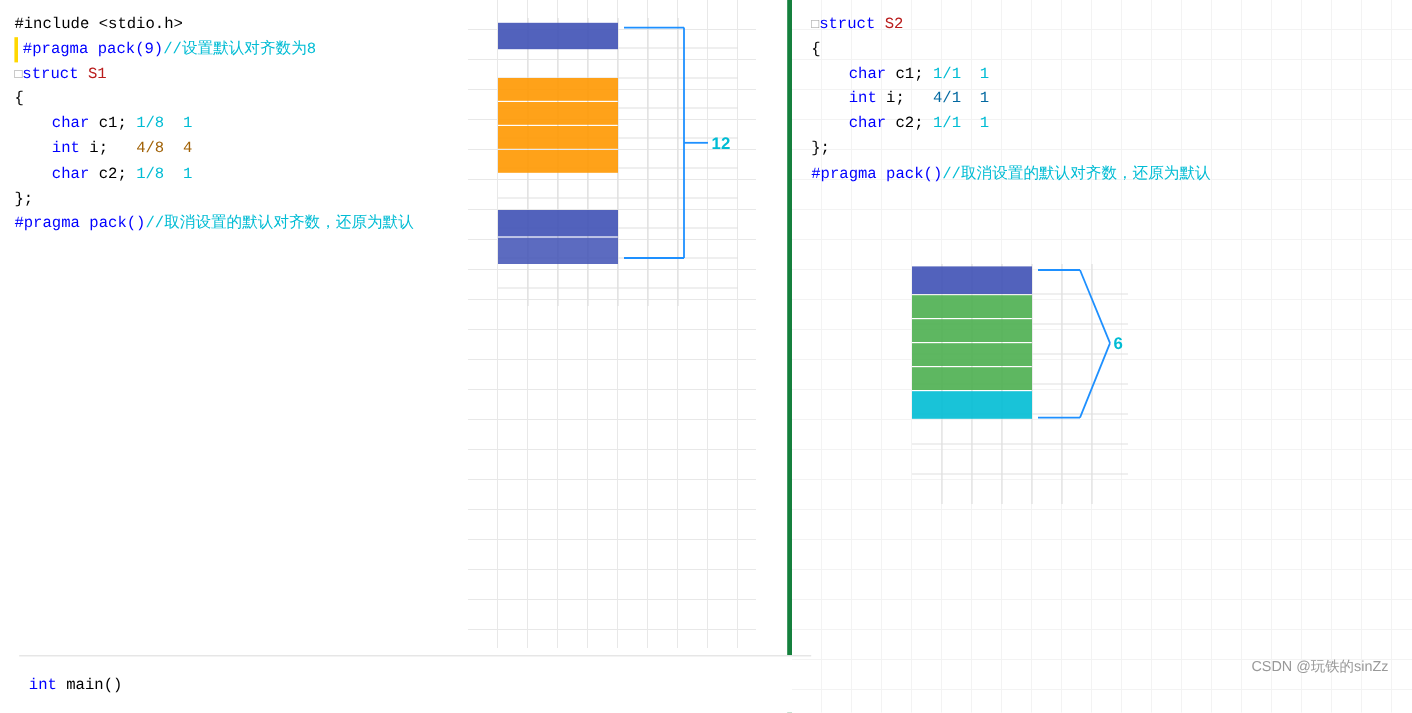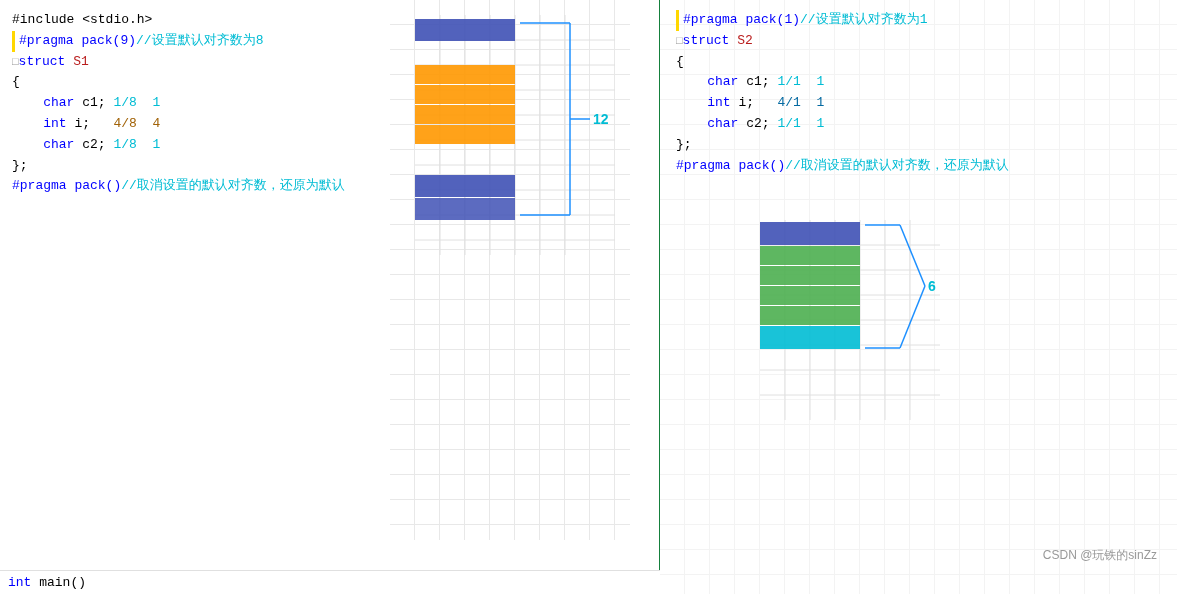--- a/index.html
+++ b/index.html
@@ -18,21 +18,21 @@
       width: 100%;
       height: 100%;
       position: relative;
     }
 
     
     .left-panel {
       width: 660px;
       height: 100%;
       position: relative;
-      border-right: 1px solid #15803d;
+      border-right: 4px solid #15803d;
     }
 
     
     .right-panel {
       width: 517px;
       height: 100%;
       position: relative;
     }
 
     
@@ -81,22 +81,22 @@
       color: #999;
       font-size: 12px;
       font-family: Arial, sans-serif;
       text-align: center;
     }
 
     
     .bottom-code {
       position: absolute;
       bottom: 0;
-      left: 0;
-      padding: 4px 8px;
+      left: 16px;
+      padding: 16px 8px;
       border-top: 1px solid #e0e0e0;
       background: #fff;
       width: 660px;
     }
 
     .yellow-border-left {
       border-left: 3px solid #ffd700;
       padding-left: 4px;
     }
 
@@ -197,23 +197,20 @@
     </div>
 
   </div>
 
   <div class="right-panel">
 
     <div class="grid-bg" style="top:0;left:0;width:100%;height:100%;opacity:0.5;"></div>
 
     <div class="code-area" style="padding-top:10px; padding-left:16px;">
 
-      <div class="code-line yellow-border-left">
-        <span class="keyword">#pragma pack(1)</span><span class="comment-cyan">//设置默认对齐数为1</span>
-      </div>
 
       <div class="code-line">
         <span style="color:#999;font-size:11px">□</span><span class="keyword">struct</span><span class="plain"> </span><span class="struct-name">S2</span>
       </div>
 
       <div class="code-line">
         <span class="plain">{</span>
       </div>
 
       <div class="code-line">

